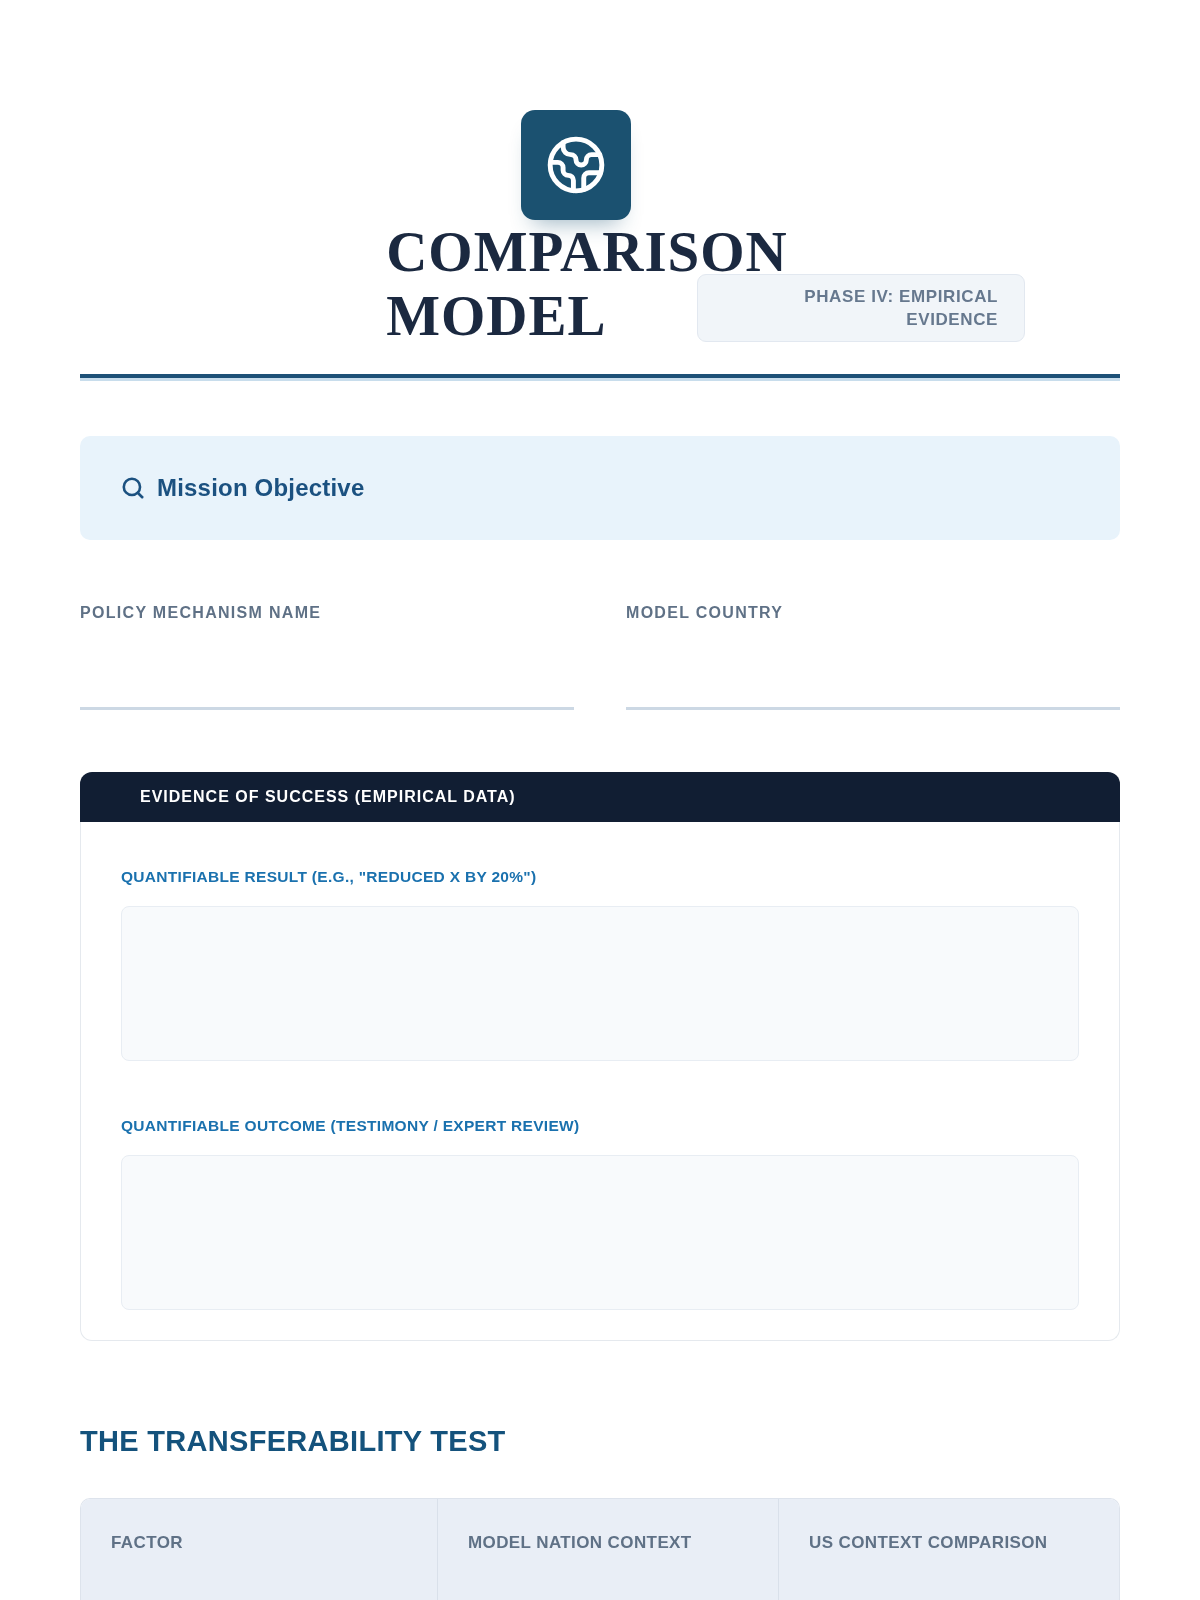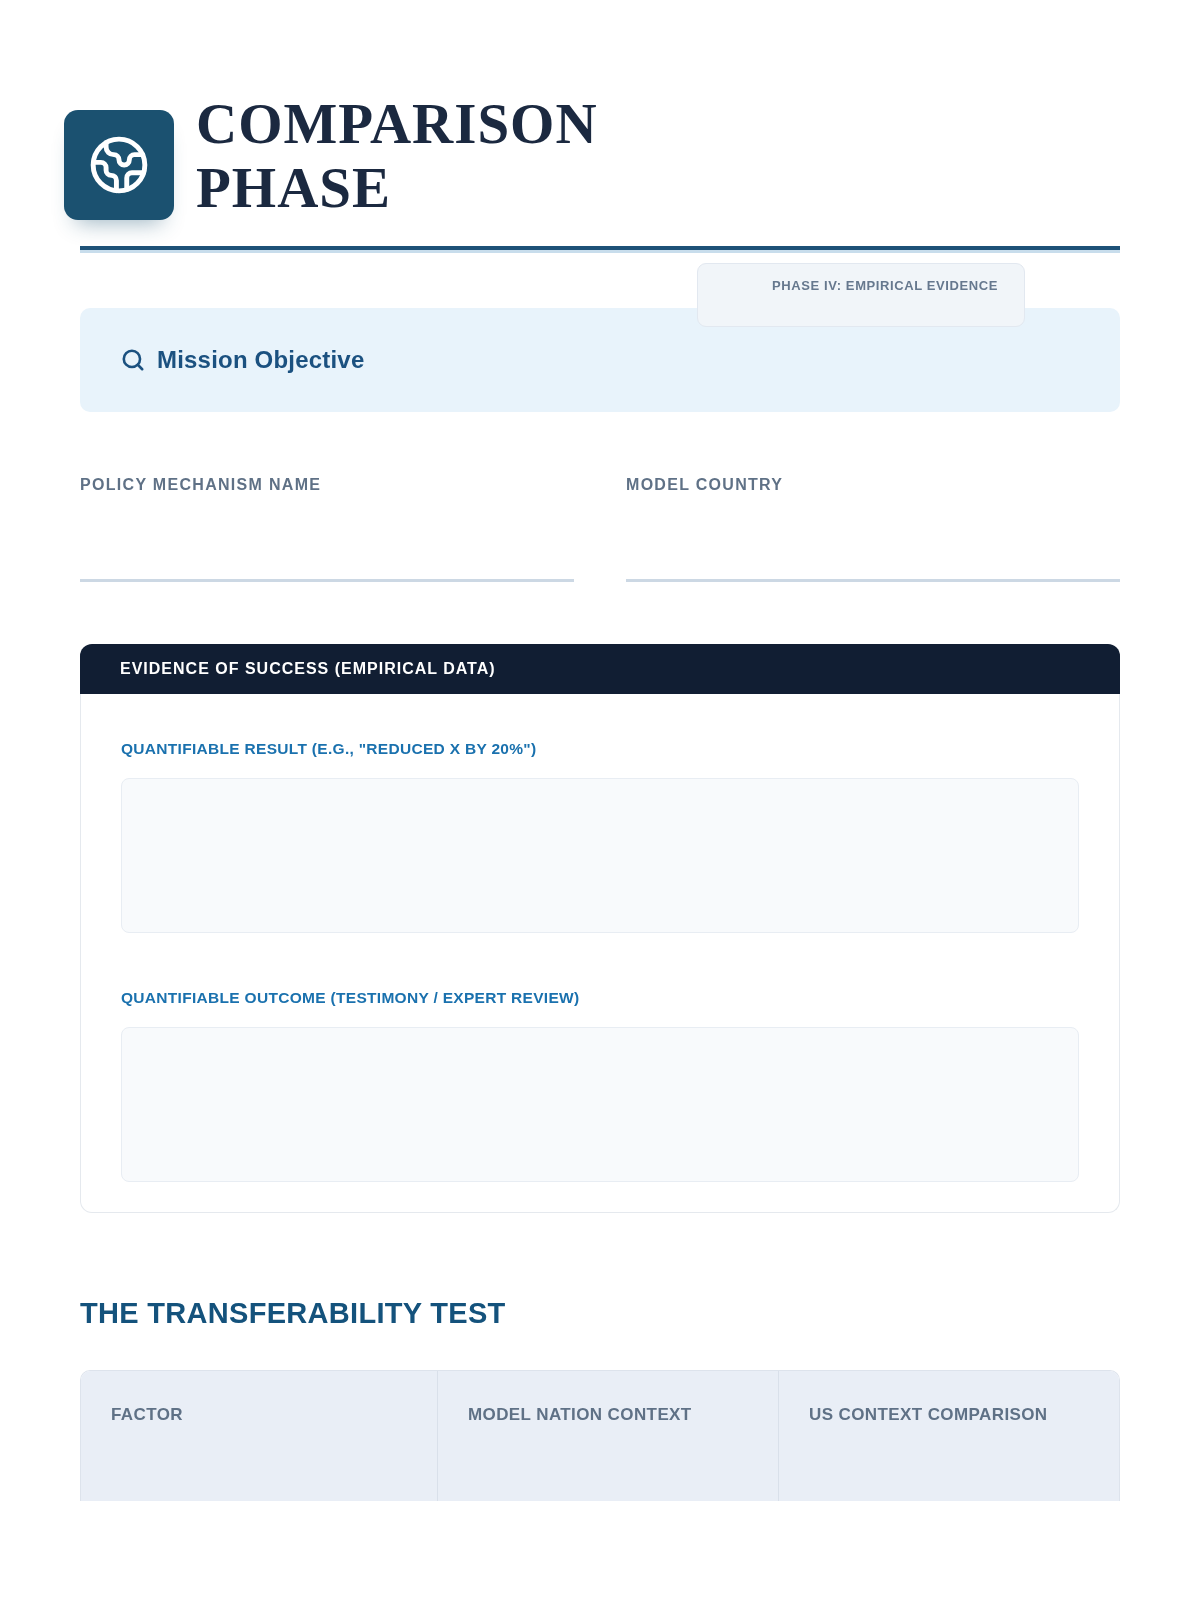--- a/index.html
+++ b/index.html
@@ -1,33 +1,33 @@
 <!DOCTYPE html>
 <html><head>
 <meta charset="utf-8">
 <style>
   * { margin:0; padding:0; box-sizing:border-box; }
   html,body { background:#ffffff; }
   body { width:1200px; font-family:"Liberation Sans","DejaVu Sans",sans-serif; }
   .page { position:relative; width:1200px; height:1600px; overflow:hidden; background:#ffffff; }
 
   
-  .header { display:flex; align-items:flex-end; margin:88px 80px 0 64px; position:relative; }
+  .header { display:flex; align-items:center; margin:88px 80px 0 32px; position:relative;flex-direction:column; }
   .logo { width:110px; height:110px; margin-top:22px; background:#1b5170; border-radius:14px;
           display:flex; align-items:center; justify-content:center;
           box-shadow:0 14px 22px -12px rgba(27,81,112,.45); flex:0 0 auto; }
   .logo svg { width:62px; height:62px; stroke:#ffffff; stroke-width:1.9; fill:none;
               stroke-linecap:round; stroke-linejoin:round; }
   .title-block { margin-left:22px; }
   .page-title { font-family:"Liberation Serif","DejaVu Serif",serif; font-weight:700;
                 font-size:57px; line-height:64px; letter-spacing:1px; color:#1b2940; }
   .subtitle { margin-top:3px; font-size:19px; font-weight:700; letter-spacing:.8px; color:#1e73ab; }
-  .phase-badge { position:absolute; top:175px; right:95px; width:328px; min-height:64px;
+  .phase-badge { position:absolute; top:186px; right:95px; width:328px; min-height:64px;
                  background:#f1f5f9; border:1px solid #e2e8f0; border-radius:9px;
-                 padding:10px 26px; text-align:right; font-size:13px; font-weight:700;
+                 padding:10px 26px; text-align:right; font-size:17px; font-weight:700;
                  letter-spacing:.6px; line-height:23px; color:#66788e; }
 
   
   .rule { margin:26px 80px 0 80px; height:7px; background:#1d5177; border-bottom:3px solid #c8ddec; }
 
   
   .mission { margin:55px 80px 0 80px; background:#e8f3fb; border-radius:10px; padding:38px 40px; }
   .mission-head { display:flex; align-items:center; gap:11px; }
   .mission-head svg { width:26px; height:26px; stroke:#1b5180; stroke-width:2.4; fill:none;
                       stroke-linecap:round; }
@@ -37,21 +37,21 @@
   
   .fields-row { margin:64px 80px 0 80px; display:grid; grid-template-columns:1fr 1fr; gap:52px; }
   .field-label { display:block; font-size:16px; font-weight:700; letter-spacing:1.3px; color:#5f7186; }
   .underline-input { display:block; width:100%; height:88px; border:none; outline:none;
                      border-bottom:3px solid #ccd8e4; background:transparent;
                      font-size:22px; color:#1b2940; border-radius:0; }
 
   
   .evidence-card { margin:62px 80px 0 80px; }
   .card-header { height:50px; line-height:50px; background:#111e33; color:#ffffff;
-                 border-radius:12px 12px 0 0; padding:0 40px; font-size:16px; font-weight:700;
+                 border-radius:12px 12px 0 0; padding:0 60px; font-size:16px; font-weight:700;
                  letter-spacing:1px; }
   .card-body { border:1px solid #e5e9ee; border-top:none; border-radius:0 0 12px 12px;
                padding:46px 40px 30px 40px; background:#ffffff; }
   .blue-label { display:block; font-size:15.5px; font-weight:700; letter-spacing:.3px; color:#1a71ae; }
   .box-textarea { display:block; width:100%; height:155px; margin-top:20px; resize:none; outline:none;
                   background:#f8fafc; border:1.5px solid #e8edf3; border-radius:8px;
                   padding:16px 18px; font-family:"Liberation Sans","DejaVu Sans",sans-serif;
                   font-size:18px; color:#1b2940; }
   .label-gap { margin-top:56px; }
 
@@ -73,21 +73,21 @@
   <div class="header">
     <div class="logo">
       <svg viewBox="0 0 24 24">
         <circle cx="12" cy="12" r="10"></circle>
         <path d="M21.54 15H17a2 2 0 0 0-2 2v4.54"></path>
         <path d="M7 3.34V5a3 3 0 0 0 3 3a2 2 0 0 1 2 2c0 1.1.9 2 2 2a2 2 0 0 0 2-2c0-1.1.9-2 2-2h3.17"></path>
         <path d="M11 21.95V18a2 2 0 0 0-2-2a2 2 0 0 1-2-2v-1a2 2 0 0 0-2-2H2.05"></path>
       </svg>
     </div>
     <div class="title-block">
-      <h1 class="page-title"><span>COMPARISON</span><br><span>PHASE</span></h1>
+      <h1 class="page-title"><span>COMPARISON</span><br><span>MODEL</span></h1>
     </div>
     <div class="phase-badge">PHASE IV: EMPIRICAL EVIDENCE</div>
   </div>
 
   <div class="rule"></div>
 
   <section class="mission">
     <div class="mission-head">
       <svg viewBox="0 0 24 24">
         <circle cx="11" cy="11" r="7.5"></circle>

